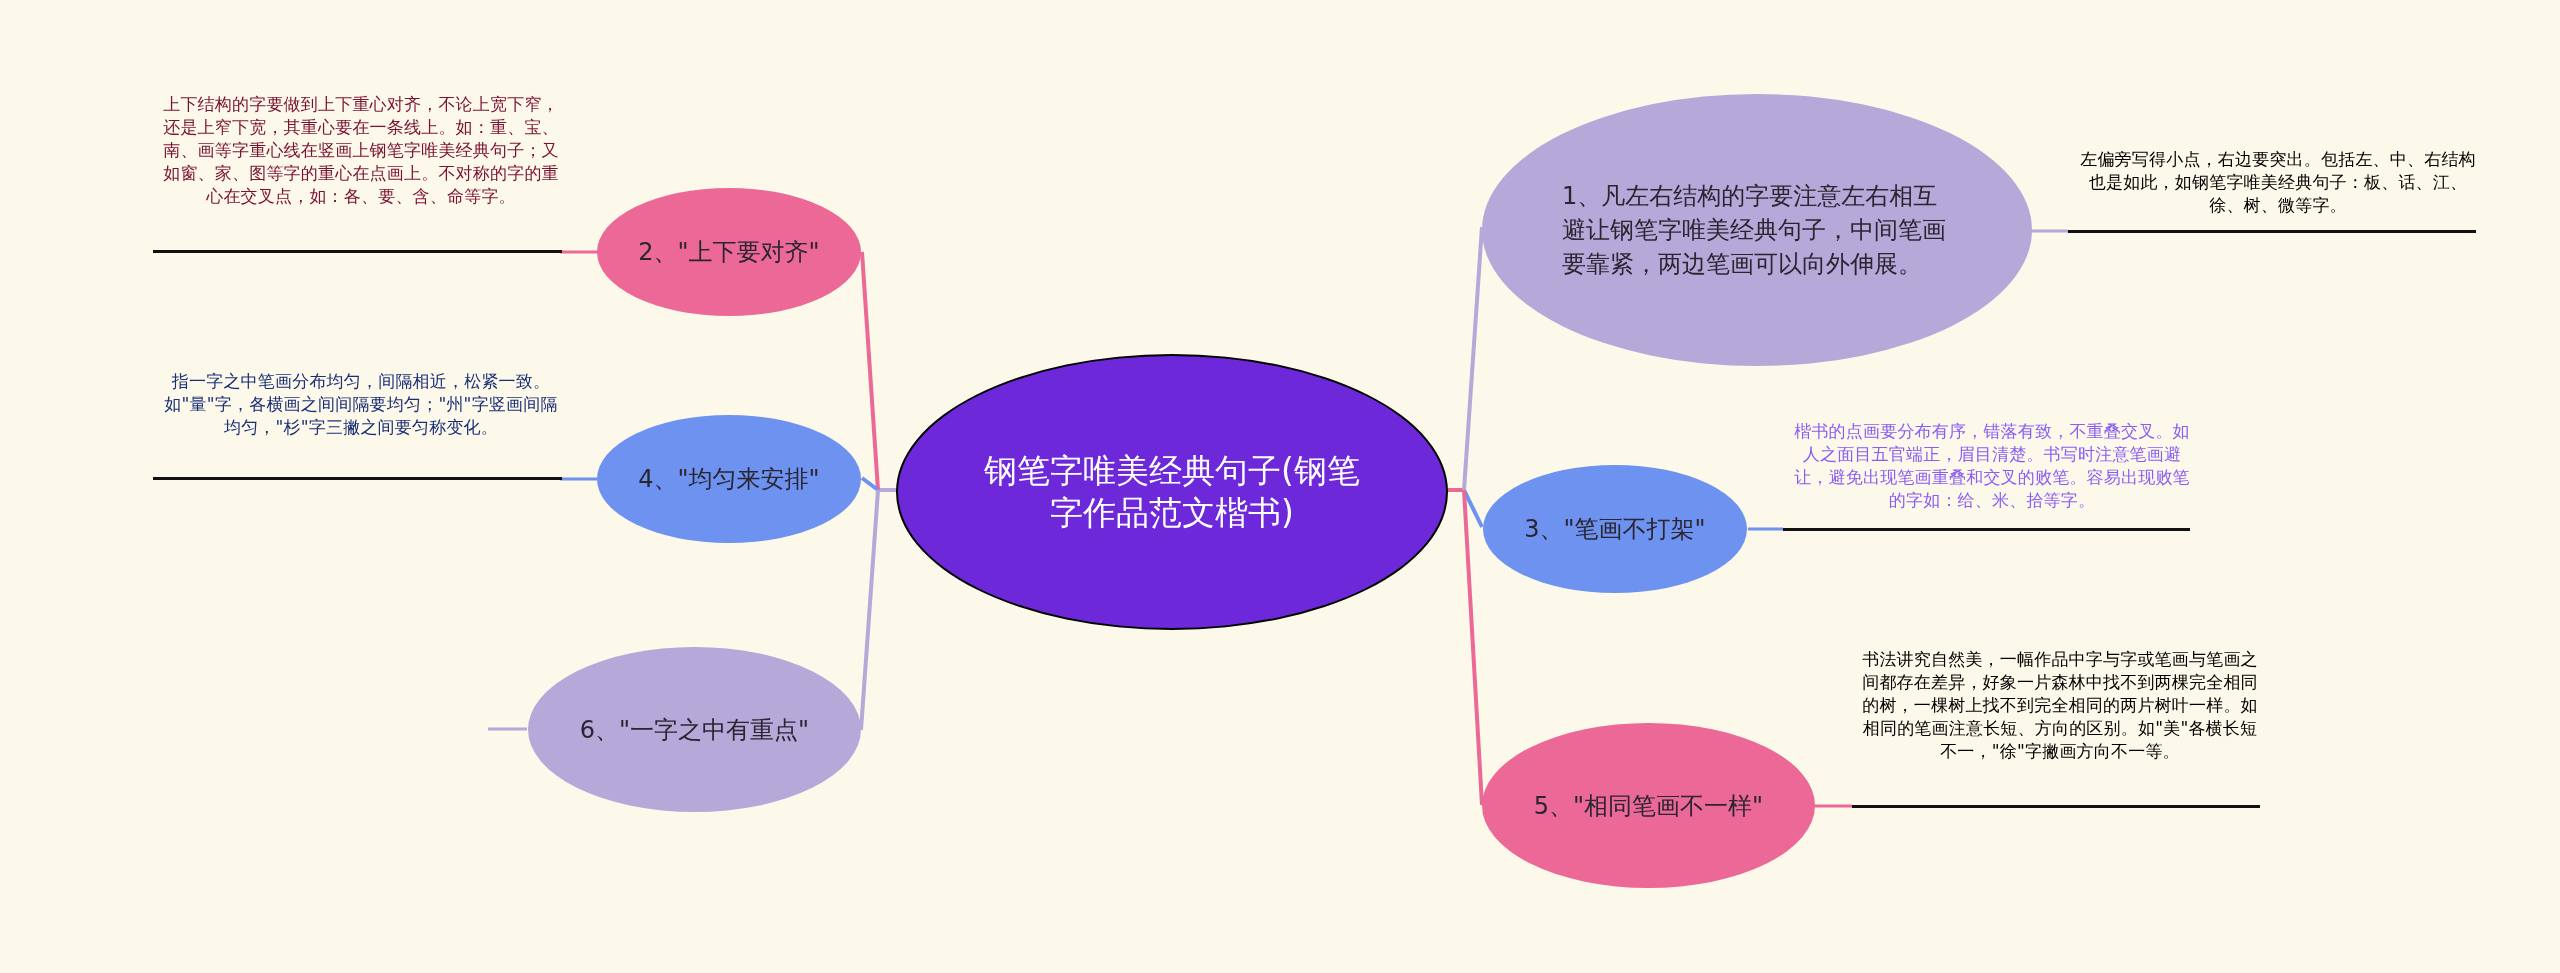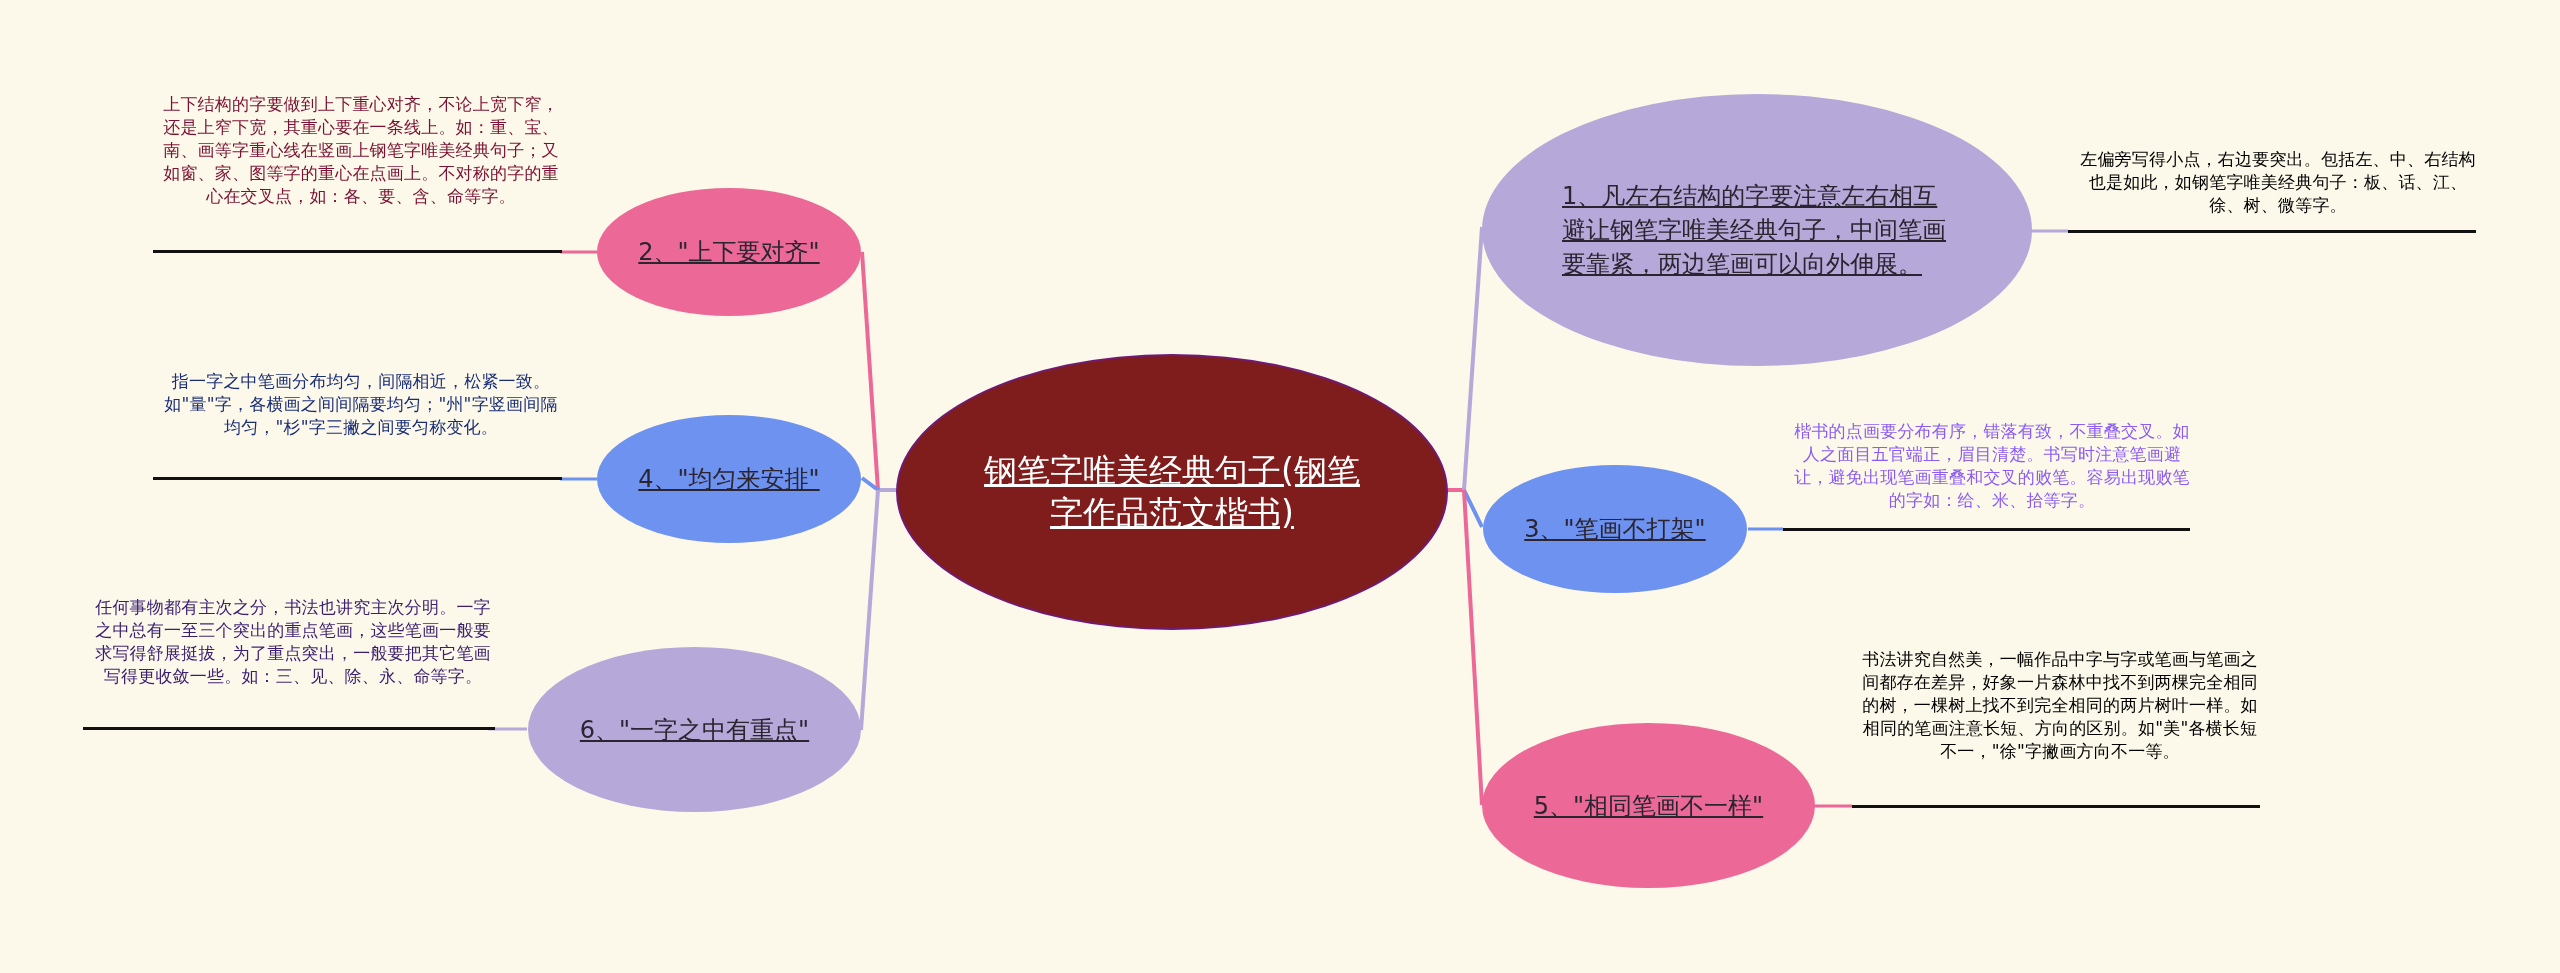--- a/index.html
+++ b/index.html
@@ -30,25 +30,24 @@
     align-items: center;
     justify-content: center;
     text-align: center;
     box-sizing: border-box;
     cursor: pointer;
   }
   .node .label {
     color: #2a2530;
     font-size: 24px;
     line-height: 32px;
-    text-decoration: underline;
   }
   .node.root {
-    background: #7f1d1d;
-    border: 2px solid #701a75;
+    background: #6d28d9;
+    border: 2px solid #000000;
   }
   .node.root .label {
     color: #ffffff;
     font-size: 33px;
     line-height: 42px;
     width: 400px;
   }
   .node.n1 .label {
     text-align: left;
     width: 390px;
@@ -126,24 +125,20 @@
   <div class="leaf" style="left:161px; top:93px; width:400px; color:#7a1032;">
     <span class="text">上下结构的字要做到上下重心对齐，不论上宽下窄，还是上窄下宽，其重心要在一条线上。如：重、宝、南、画等字重心线在竖画上钢笔字唯美经典句子；又如窗、家、图等字的重心在点画上。不对称的字的重心在交叉点，如：各、要、含、命等字。</span>
     <span class="underline" style="left:-8px; top:157px; width:409px;"></span>
   </div>
 
   <div class="leaf" style="left:161px; top:370px; width:400px; color:#1a2e78;">
     <span class="text">指一字之中笔画分布均匀，间隔相近，松紧一致。如"量"字，各横画之间间隔要均匀；"州"字竖画间隔均匀，"杉"字三撇之间要匀称变化。</span>
     <span class="underline" style="left:-8px; top:107px; width:409px;"></span>
   </div>
 
-  <div class="leaf" style="left:93px; top:596px; width:400px; color:#3a1e70;">
-    <span class="text">任何事物都有主次之分，书法也讲究主次分明。一字之中总有一至三个突出的重点笔画，这些笔画一般要求写得舒展挺拔，为了重点突出，一般要把其它笔画写得更收敛一些。如：三、见、除、永、命等字。</span>
-    <span class="underline" style="left:-10px; top:131px; width:412px;"></span>
-  </div>
 
   <div class="leaf" style="left:2078px; top:148px; width:400px; color:#000000;">
     <span class="text">左偏旁写得小点，右边要突出。包括左、中、右结构也是如此，如钢笔字唯美经典句子：板、话、江、徐、树、微等字。</span>
     <span class="underline" style="left:-10px; top:82px; width:408px;"></span>
   </div>
 
   <div class="leaf" style="left:1792px; top:420px; width:400px; color:#8b5cf6;">
     <span class="text">楷书的点画要分布有序，错落有致，不重叠交叉。如人之面目五官端正，眉目清楚。书写时注意笔画避让，避免出现笔画重叠和交叉的败笔。容易出现败笔的字如：给、米、拾等字。</span>
     <span class="underline" style="left:-9px; top:108px; width:407px;"></span>
   </div>

